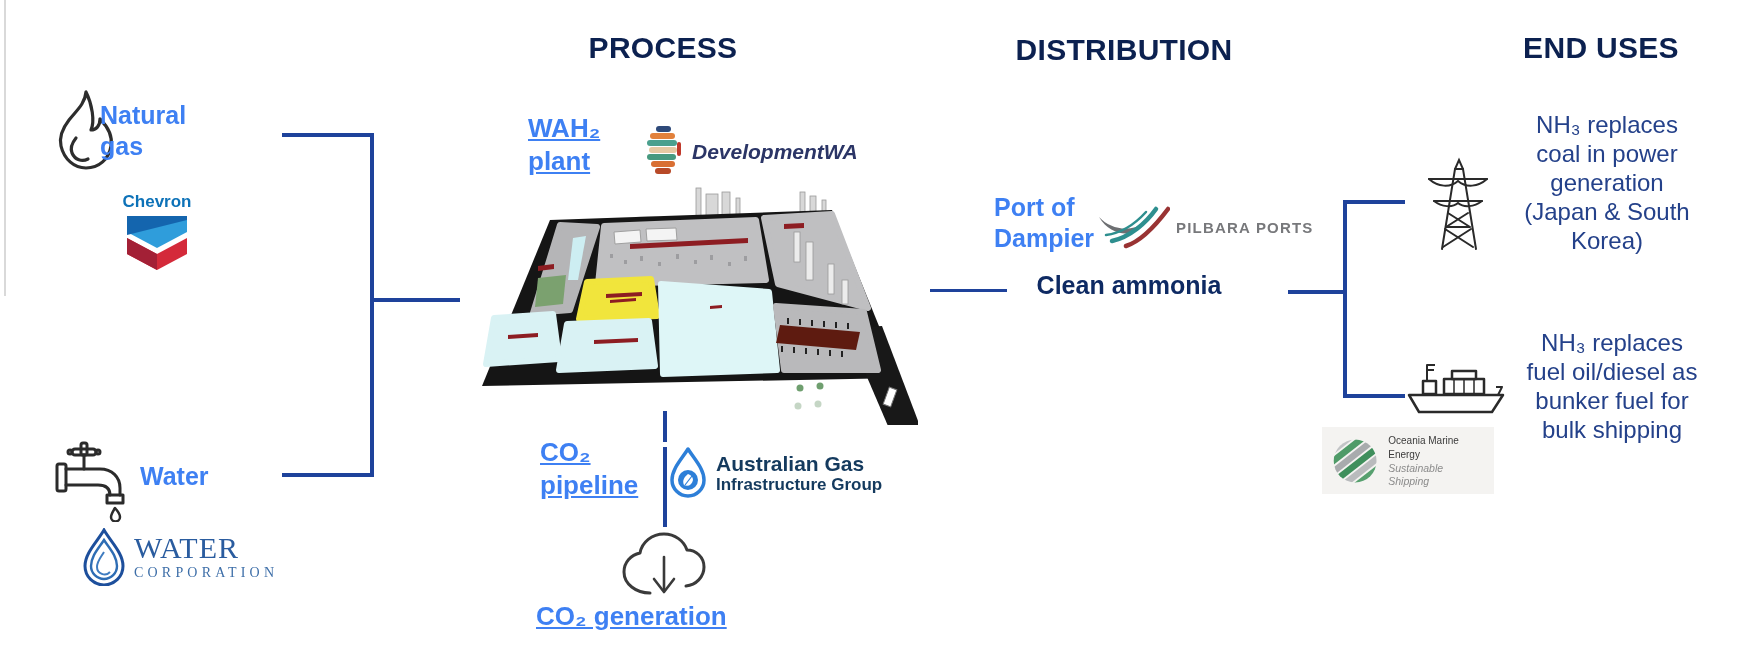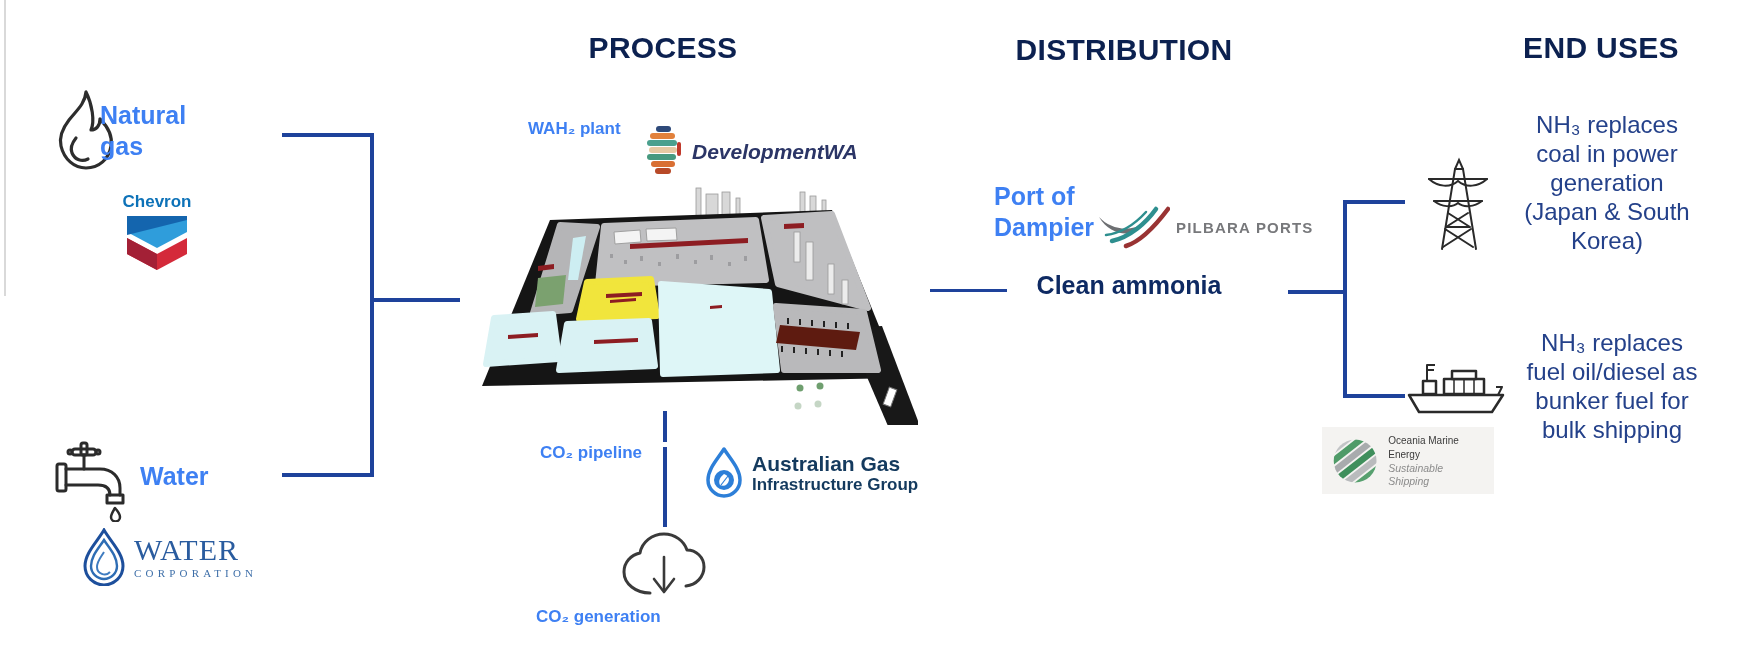--- a/index.html
+++ b/index.html
@@ -2,32 +2,32 @@
 <html><head>
 <meta charset="utf-8">
 <style>
   html,body{margin:0;padding:0;background:#ffffff;}
   #canvas{position:relative;width:1746px;height:648px;background:#ffffff;overflow:hidden;
           font-family:"Liberation Sans","DejaVu Sans",sans-serif;}
   .abs{position:absolute;}
   .col-header{font-size:30px;font-weight:bold;color:#0c2150;text-align:center;letter-spacing:.3px;}
   .accent{color:#3e80f3;font-weight:bold;text-align:left;}
   .lbl-25{font-size:25px;line-height:31px;}
-  .lbl-26{font-size:17px;line-height:33px;}
+  .lbl-26{font-size:26px;line-height:33px;text-decoration:underline;}
   .line{position:absolute;background:#1e429b;}
   .navy-bold{color:#0e2a63;font-weight:bold;font-size:25px;text-align:center;}
   .enduse-text{font-size:24px;line-height:29px;color:#24418a;text-align:center;font-weight:400;}
   .logo-row{display:flex;align-items:center;}
   
   .chevron-block{display:flex;flex-direction:column;align-items:center;}
   .chevron-word{font-size:17px;font-weight:bold;color:#0d72b8;margin-bottom:2px;}
   
   .wc-text{margin-left:6px;display:flex;flex-direction:column;justify-content:center;}
   .wc-name{font-family:"Liberation Serif","DejaVu Serif",serif;font-size:30px;letter-spacing:1px;color:#2a5c9f;line-height:30px;}
-  .wc-sub{font-family:"Liberation Serif","DejaVu Serif",serif;font-size:11px;letter-spacing:4.2px;color:#3d6ea8;margin-top:2px;}
+  .wc-sub{font-family:"Liberation Serif","DejaVu Serif",serif;font-size:14px;letter-spacing:4.2px;color:#3d6ea8;margin-top:2px;}
   
   .dwa-text{font-size:21px;font-style:italic;font-weight:bold;color:#2b3566;margin-left:8px;}
   
   .agig-text{margin-left:8px;display:flex;flex-direction:column;justify-content:center;}
   .agig-l1{font-size:21px;font-weight:bold;color:#143a5e;line-height:23px;}
   .agig-l2{font-size:17px;font-weight:600;color:#143a5e;line-height:19px;text-align:center;}
   
   .pp-text{font-size:15px;font-weight:bold;color:#77787b;letter-spacing:1.2px;margin-left:6px;}
   
   .oceania-box{background:#f4f3f1;display:flex;align-items:center;padding:6px 8px;box-sizing:border-box;}
@@ -191,21 +191,21 @@
       <circle cx="352" cy="208" r="3.5" fill="#6f9f6f"></circle>
         <circle cx="372" cy="206" r="3.5" fill="#6f9f6f"></circle>
       <circle cx="350" cy="226" r="3.5" fill="#c5d6c5"></circle>
         <circle cx="370" cy="224" r="3.5" fill="#c5d6c5"></circle>
     </svg>
   </div>
 
   <div class="abs accent lbl-26" style="left:540px;top:436px;width:120px;">CO₂ pipeline</div>
   <div class="line" style="left:663px;top:411px;width:4px;height:31px;"></div>
   <div class="line" style="left:663px;top:447px;width:4px;height:80px;"></div>
-  <div class="abs logo-row" style="left:668px;top:447px;margin-left:36px;">
+  <div class="abs logo-row" style="left:668px;top:447px;">
     <svg width="40" height="52" viewBox="0 0 40 52">
       <path d="M20 2 C13 13 4 22 4 33 a16 16 0 0 0 32 0 C36 22 27 13 20 2 Z" fill="none" stroke="#2d7fd8" stroke-width="3.5" stroke-linejoin="round"></path>
       <circle cx="20" cy="33" r="10" fill="#2d7fd8"></circle>
       <path d="M20 27 C16 30 14 34 16 38 C20 40 24 38 25 33 C25 30 23 28 20 27 Z" fill="#ffffff"></path>
       <path d="M17 38 L24 29" stroke="#2d7fd8" stroke-width="1.2"></path>
     </svg>
     <div class="agig-text">
       <span class="agig-l1">Australian Gas</span>
       <span class="agig-l2">Infrastructure Group</span>
     </div>
@@ -215,21 +215,21 @@
     <svg width="96" height="78" viewBox="0 0 96 78">
       <g stroke="#3a3a3a" stroke-width="3" fill="none" stroke-linecap="round" stroke-linejoin="round">
         <path d="M34 66 C20 66 8 57 8 45 C8 35 15 28 24 26 C26 15 36 7 48 7 C59 7 68 14 71 23 C80 23 88 30 88 40 C88 50 80 58 70 59"></path>
         <path d="M48 30 V62" stroke-width="2.6"></path>
         <path d="M38 52 L48 65 L58 52" stroke-width="2.6"></path>
       </g>
     </svg>
   </div>
   <div class="abs accent lbl-26" style="left:536px;top:600px;width:232px;">CO₂ generation</div>
 
-  <div class="abs accent lbl-25" style="left:994px;top:181px;width:114px;">Port of Dampier</div>
+  <div class="abs accent lbl-25" style="left:994px;top:192px;width:114px;">Port of Dampier</div>
   <div class="abs logo-row" style="left:1096px;top:205px;">
     <svg width="74" height="44" viewBox="0 0 74 44">
       <path d="M3 12 C14 24 34 28 48 18 C42 32 16 34 3 12 Z" fill="#6d6f72"></path>
       <path d="M10 30 C26 28 40 18 50 7" stroke="#2e8f8f" stroke-width="2.5" fill="none" stroke-linecap="round"></path>
       <path d="M16 36 C34 32 50 18 60 4" stroke="#2e8f8f" stroke-width="4.5" fill="none" stroke-linecap="round"></path>
       <path d="M30 41 C46 36 60 20 72 4" stroke="#993333" stroke-width="4.5" fill="none" stroke-linecap="round"></path>
     </svg>
     <span class="pp-text">PILBARA PORTS</span>
   </div>
   <div class="line" style="left:930px;top:289px;width:77px;height:3px;"></div>

